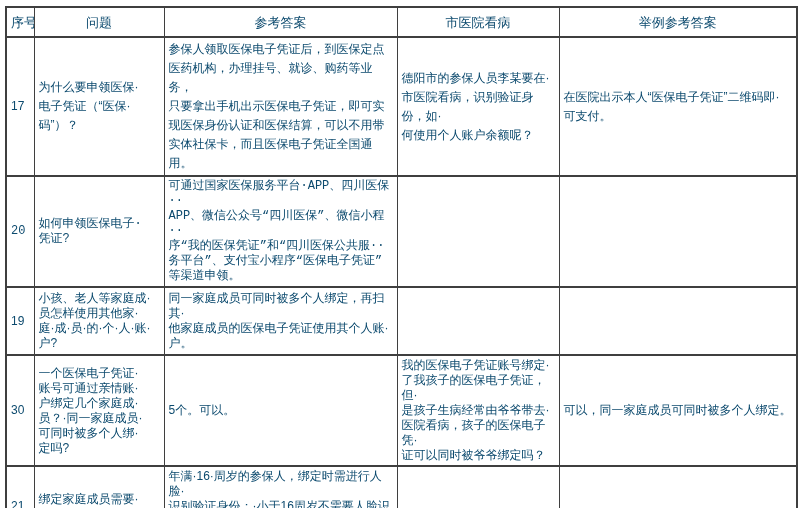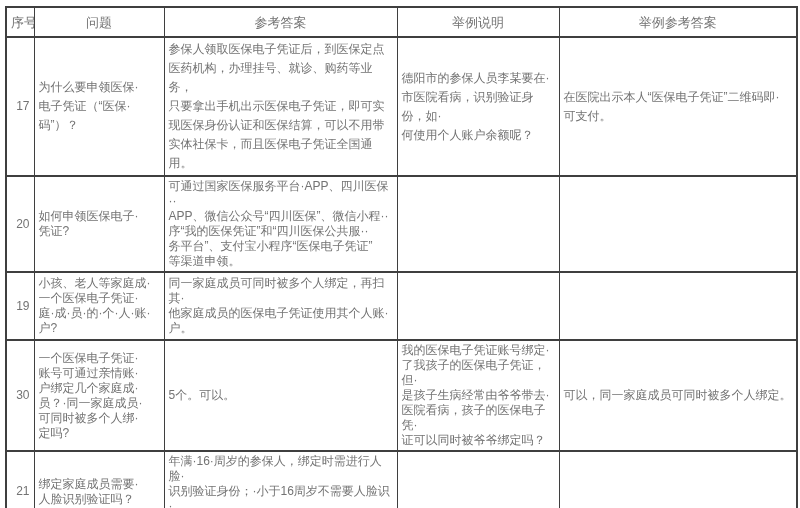--- a/index.html
+++ b/index.html
@@ -28,33 +28,33 @@
     border: 1px solid #3f3f3f;
     border-top-width: 2px;
     box-sizing: border-box;
     vertical-align: middle;
     font-size: 12px;
     line-height: 15px;
     padding: 2px 4px;
     overflow: hidden;
     white-space: pre-line;
     font-weight: normal;
-    color: #737373;
+    color: #0c4a6e;
   }
   table.qa th {
     height: 30px;
     text-align: center;
     font-size: 13px;
     white-space: nowrap;
   }
-  td.num { text-align: right; }
+  td.num { text-align: left; }
   tr.r17 td { height: 123px; }
   tr.r17 td { line-height: 19px; margin-top: 32px; }
   tr.r17 td.num { line-height: 15px; }
-  tr.r18 td { height: 88px; }
+  tr.r18 td { height: 88px; font-family: Liberation Mono, monospace; }
   tr.r19 td { height: 68px; }
   tr.r20 td { height: 111px; }
   tr.r21 td { height: 68px; }
 </style>
 </head>
 <body>
 
 <div class="page">
   <table class="qa">
     <colgroup>
@@ -62,21 +62,21 @@
       <col style="width:130px">
       <col style="width:233px">
       <col style="width:162px">
       <col style="width:238px">
     </colgroup>
     <thead>
       <tr>
         <th>序号</th>
         <th>问题</th>
         <th>参考答案</th>
-        <th>举例说明</th>
+        <th>市医院看病</th>
         <th>举例参考答案</th>
       </tr>
     </thead>
     <tbody>
       <tr class="r17">
         <td class="num">17</td>
         <td>为什么要申领医保·
 电子凭证（“医保·
 码”）？</td>
         <td>参保人领取医保电子凭证后，到医保定点
@@ -98,21 +98,21 @@
 APP、微信公众号“四川医保”、微信小程··
 序“我的医保凭证”和“四川医保公共服··
 务平台”、支付宝小程序“医保电子凭证”
 等渠道申领。</td>
         <td></td>
         <td></td>
       </tr>
       <tr class="r19">
         <td class="num">19</td>
         <td>小孩、老人等家庭成·
-一个医保电子凭证·
+员怎样使用其他家·
 庭·成·员·的·个·人·账·
 户?</td>
         <td>同一家庭成员可同时被多个人绑定，再扫其·
 他家庭成员的医保电子凭证使用其个人账·
 户。</td>
         <td></td>
         <td></td>
       </tr>
       <tr class="r20">
         <td class="num">30</td>

